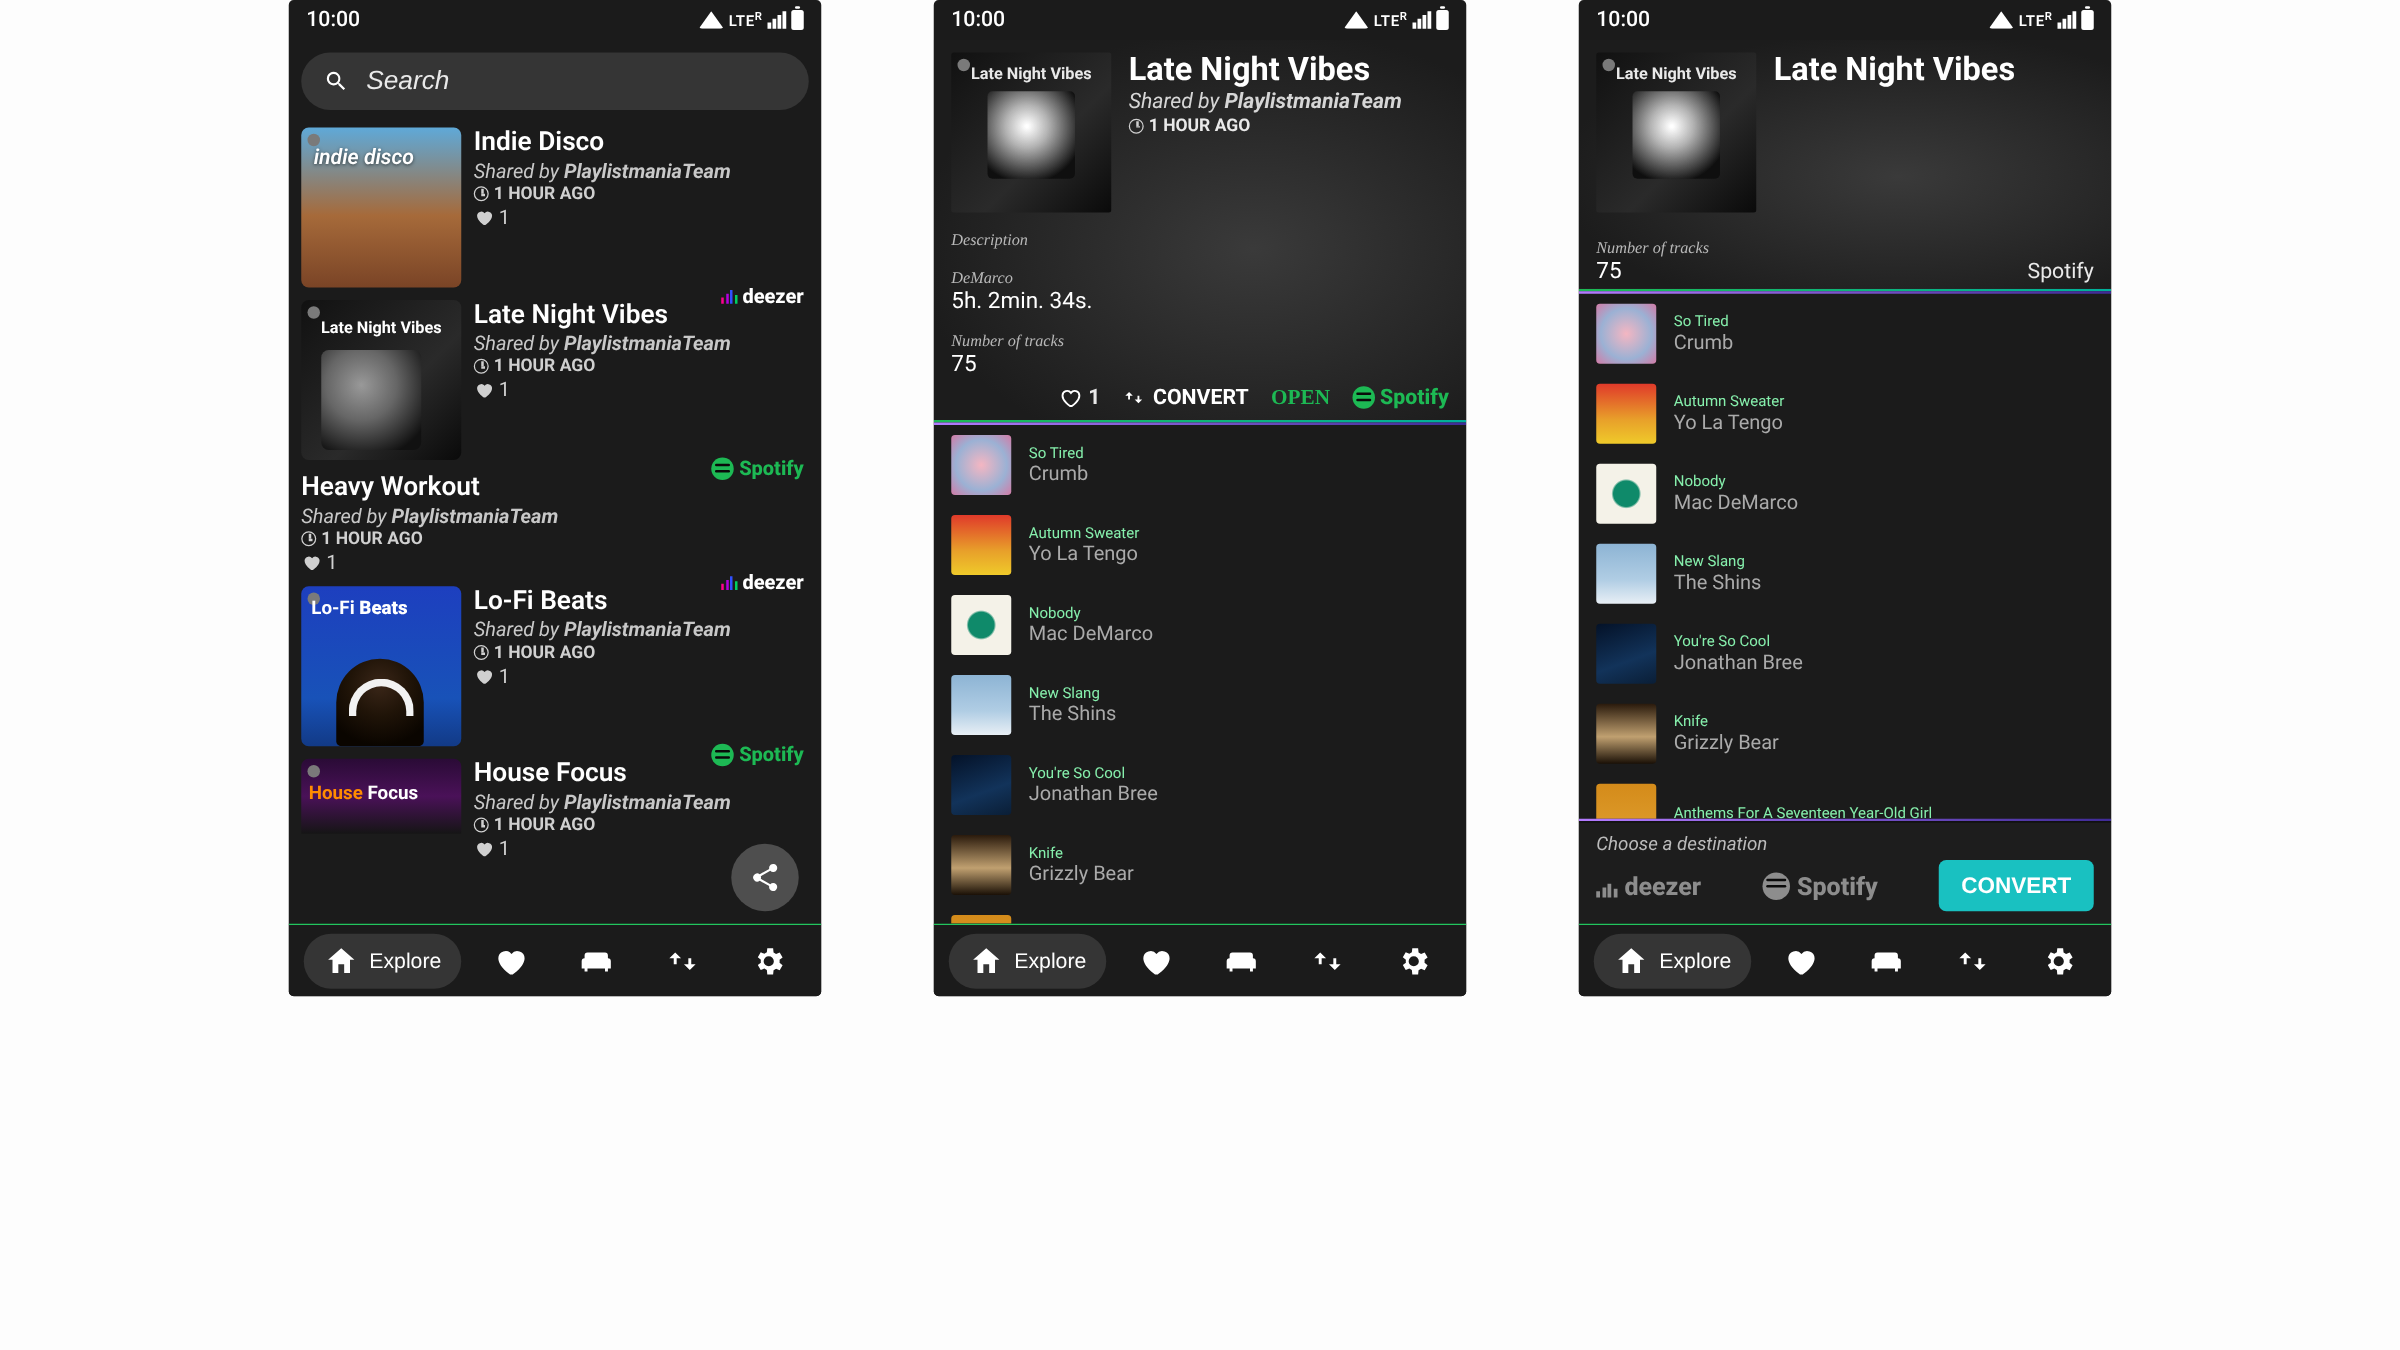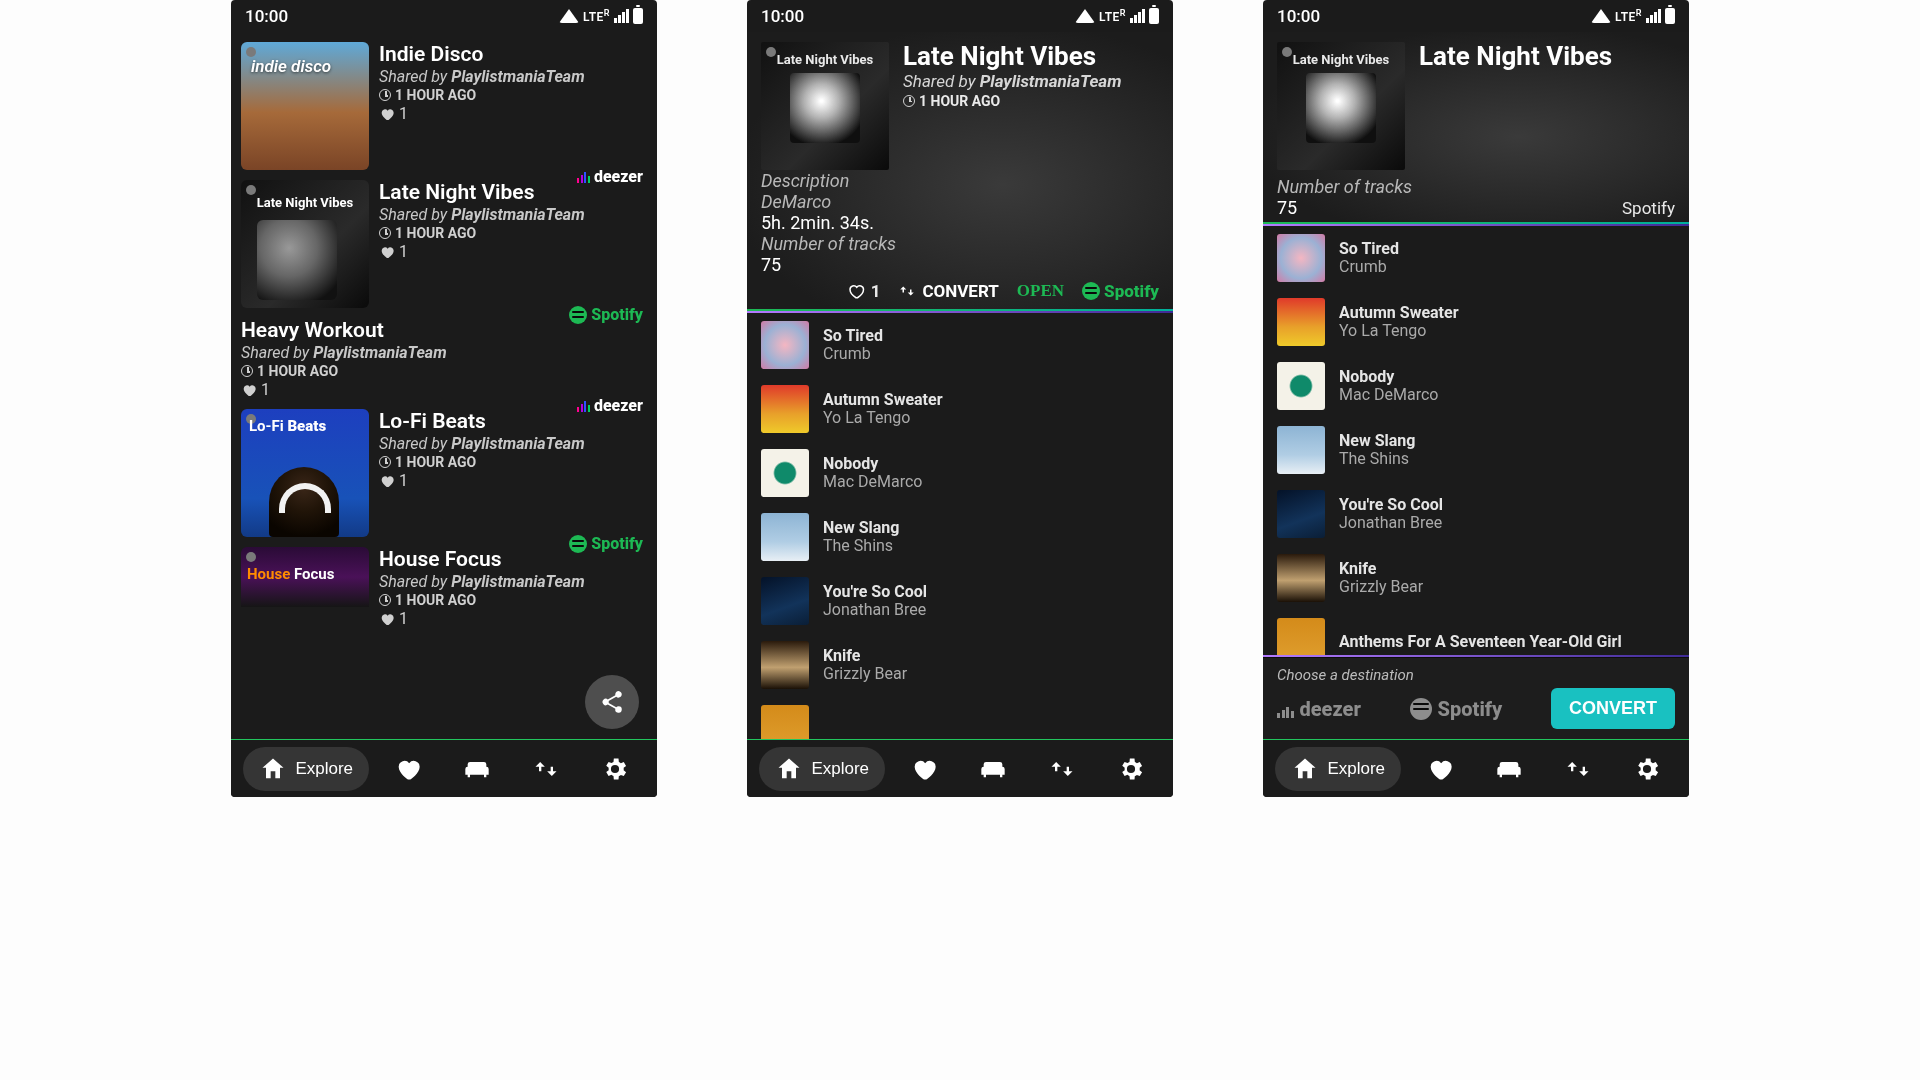--- a/index.html
+++ b/index.html
@@ -75,38 +75,38 @@
              position:relative;padding-top:10px;}
   .phead-art .srcdot{position:absolute;top:5px;left:5px;width:10px;height:10px;border-radius:50%;background:#7a7a7a;}
   .phead-art .ttl{font-size:13px;font-weight:700;text-align:center;}
   .phead-art .sw{width:70px;height:70px;background:radial-gradient(circle at 45% 40%,#eee 0%,#aaa 30%,#222 80%);
                  margin-top:6px;border-radius:4px;filter:contrast(1.2);}
   .phead-info{flex:1;}
   .phead-info h1{font-size:26px;font-weight:700;color:#fff;line-height:1.1;}
   .phead-info .by{font-size:17px;font-style:italic;color:#d6d6d6;}
   .phead-info .by b{font-weight:700;}
   .phead-info .ago{font-size:14px;font-weight:700;display:flex;gap:4px;align-items:center;margin-top:2px;}
-  .desclbl{font-style:italic;color:#b8b8b8;font-size:18px;margin-top:0;}
+  .desclbl{font-style:italic;color:#b8b8b8;font-size:13px;margin-top:14px;font-family:Liberation Serif, serif;}
   .descval{color:#fff;font-size:18px;}
   .actrow{display:flex;align-items:center;justify-content:flex-end;gap:18px;margin-top:6px;
           font-size:17px;font-weight:700;}
   .actrow .lk{display:flex;align-items:center;gap:6px;}
   .actrow .cv{display:flex;align-items:center;gap:6px;color:#fff;}
   .actrow .open{color:#1db954;font-family:Liberation Serif, serif;}
   .actrow .splogo{display:flex;align-items:center;gap:4px;color:#1db954;font-weight:800;}
   .ntracks-row{display:flex;align-items:flex-end;justify-content:space-between;margin-top:6px;}
   
   .divider{height:2px;width:100%;}
   .divider-green{background:linear-gradient(90deg,#1db954,#00b09b);}
   .divider-purple{background:linear-gradient(90deg,#b37bff,#3f2b96);}
   .tracks{flex:1;overflow:hidden;}
   .track{display:flex;gap:14px;align-items:center;padding:8px 14px;}
   .trk-art{width:48px;height:48px;border-radius:3px;flex-shrink:0;}
   .trk-meta{flex:1;}
-  .trk-meta .t{font-size:16px;font-weight:700;color:#e5e5e5;line-height:1.1;}
+  .trk-meta .t{font-size:12px;font-weight:400;color:#86efac;line-height:1.1;}
   .trk-meta .a{font-size:16px;color:#aaa;}
   
   .destbar{background:#1d1d1d;padding:8px 14px 10px;border-top:1px solid #0d0d0d;}
   .destbar .lbl{font-style:italic;color:#bbb;font-size:15px;margin-bottom:4px;}
   .destbar .row{display:flex;align-items:center;justify-content:space-between;gap:16px;}
   .destopt{display:flex;align-items:center;gap:6px;color:#8d8d8d;font-weight:800;font-size:20px;}
   .convertbtn{background:#19c1c1;color:#fff;font-weight:700;font-size:18px;border:none;
               padding:10px 18px;border-radius:6px;}
   .dz-eq-big span{width:3px;}
   .dz-eq-big{height:18px;}
@@ -157,20 +157,26 @@
       <span class="sigbars">
           <span></span>
           <span></span>
           <span></span>
           <span></span>
         </span>
       <span class="batt"></span>
     </div>
   </div>
   <div class="content">
+    <div class="searchbar">
+      <svg class="sicon" viewBox="0 0 24 24">
+          <path d="M15.5 14h-.8l-.3-.3a6.5 6.5 0 10-.7.7l.3.3v.8l5 5 1.5-1.5-5-5zm-6 0a4.5 4.5 0 110-9 4.5 4.5 0 010 9z"></path>
+        </svg>
+      <input placeholder="Search" style="">
+    </div>
 
     <div class="plist">
       <div class="plart art-indie">
           <span class="srcdot"></span>
           <span class="lbl">indie disco</span>
         </div>
       <div class="plmeta">
         <h2>Indie Disco</h2>
         <div class="by"><span>Shared by</span> <b>PlaylistmaniaTeam</b></div>
         <div class="ago">

